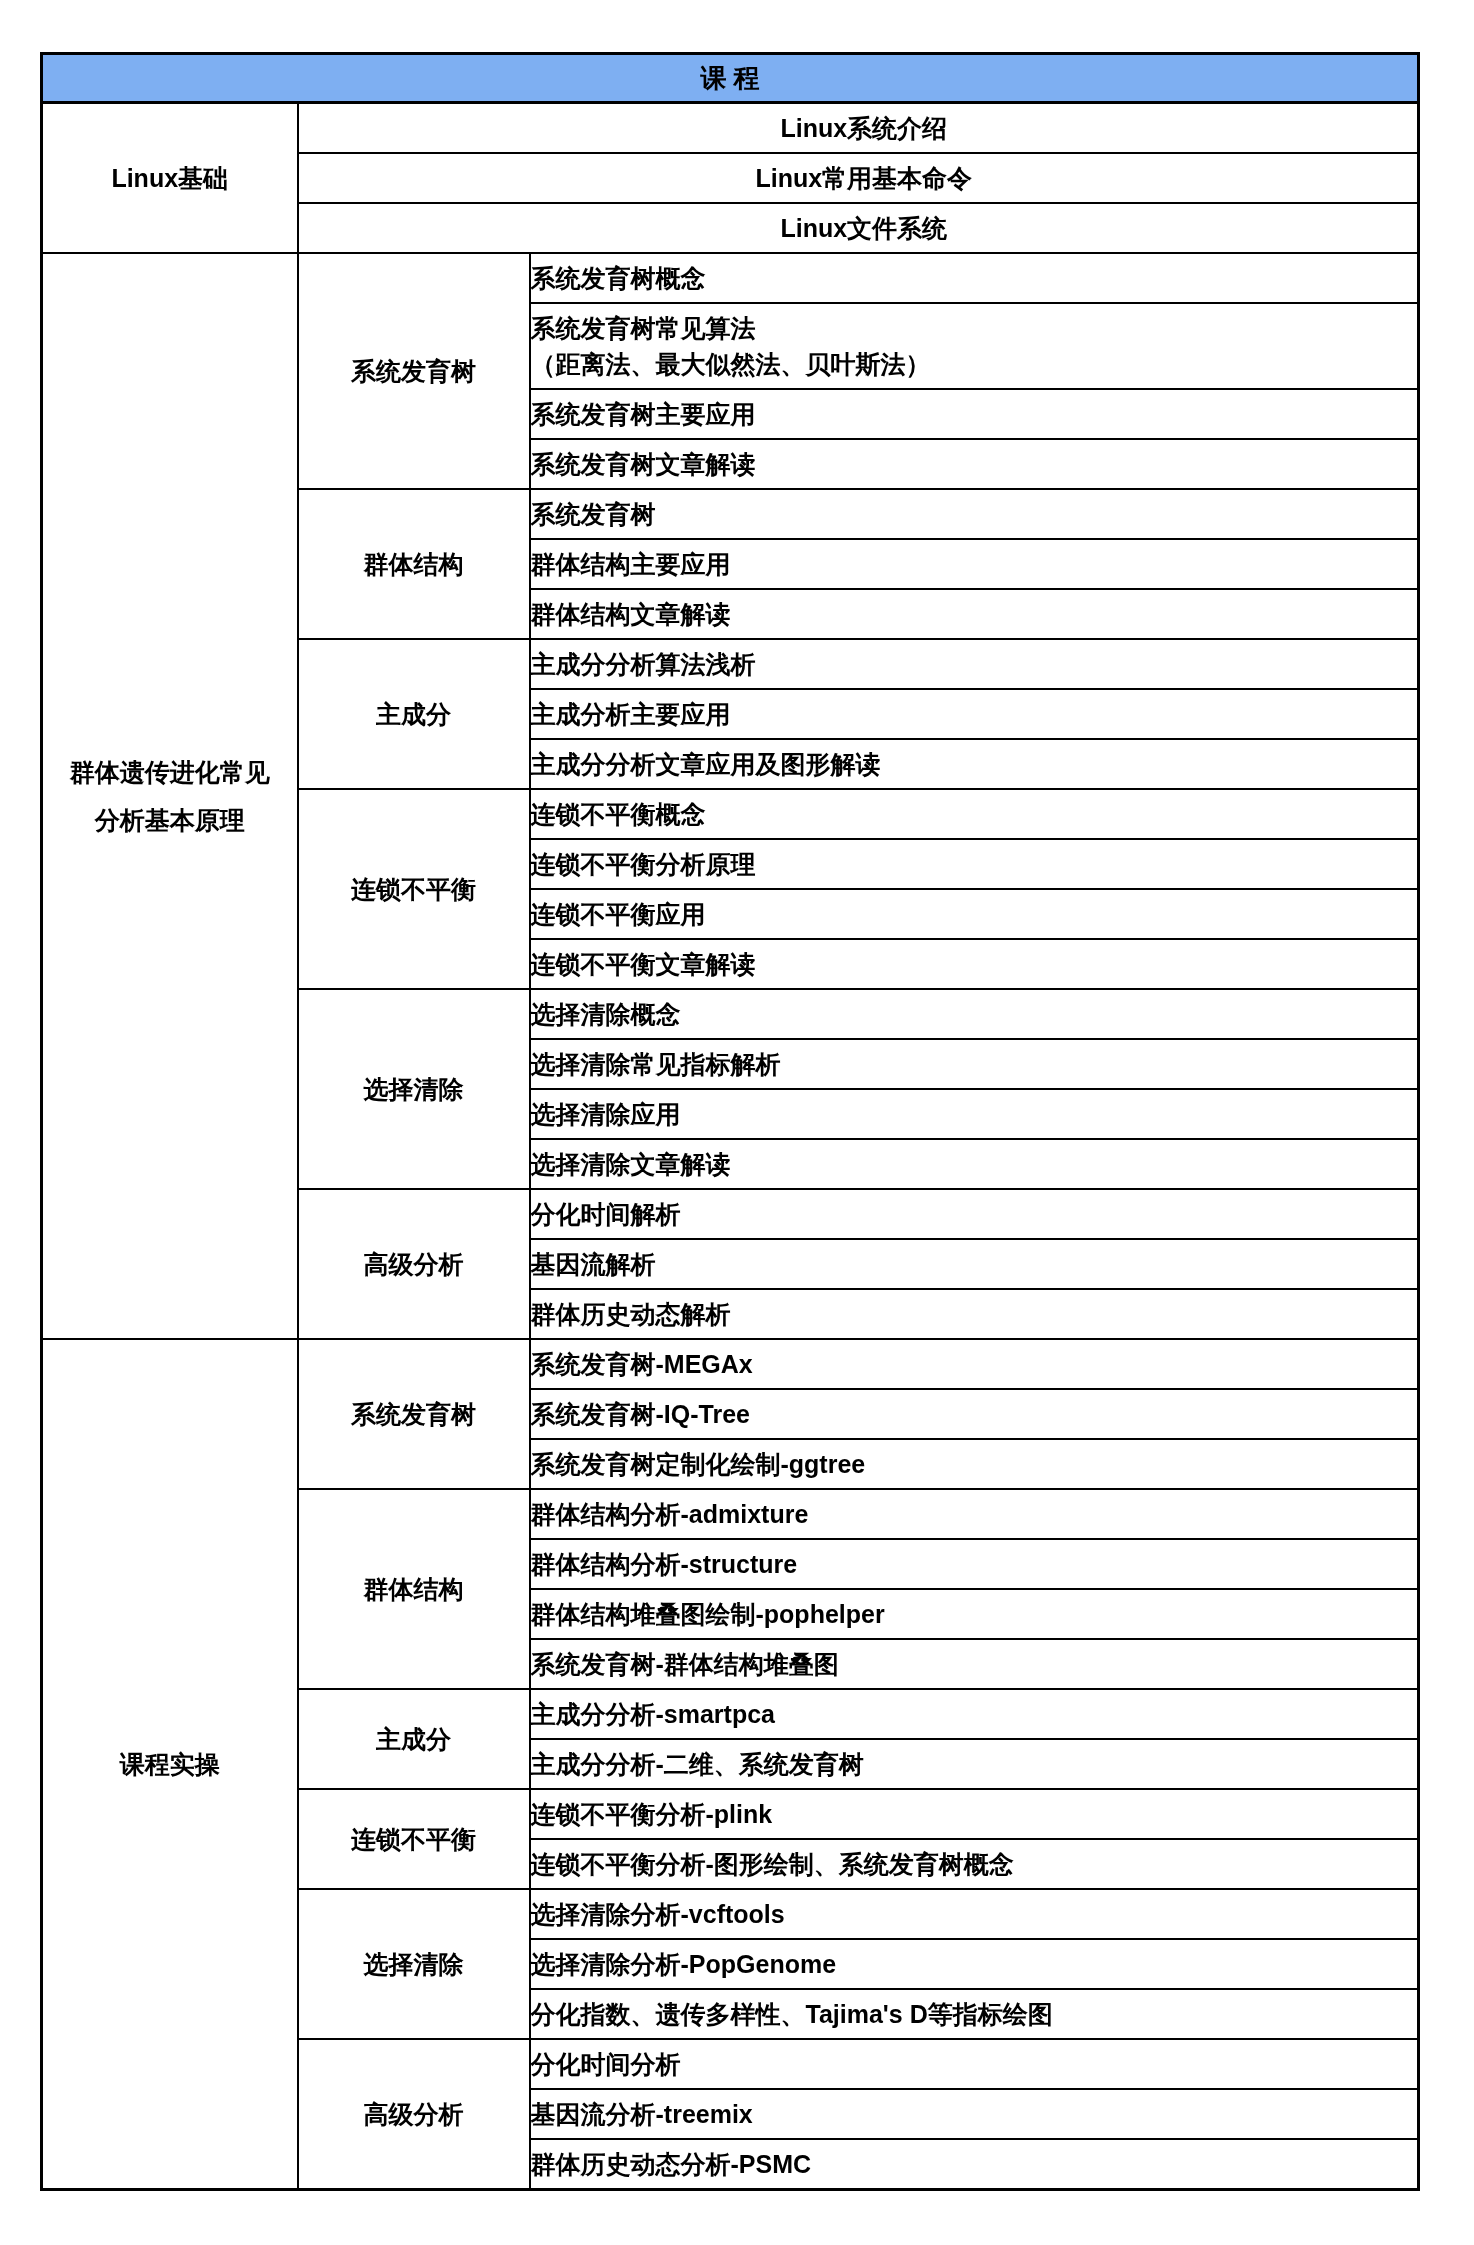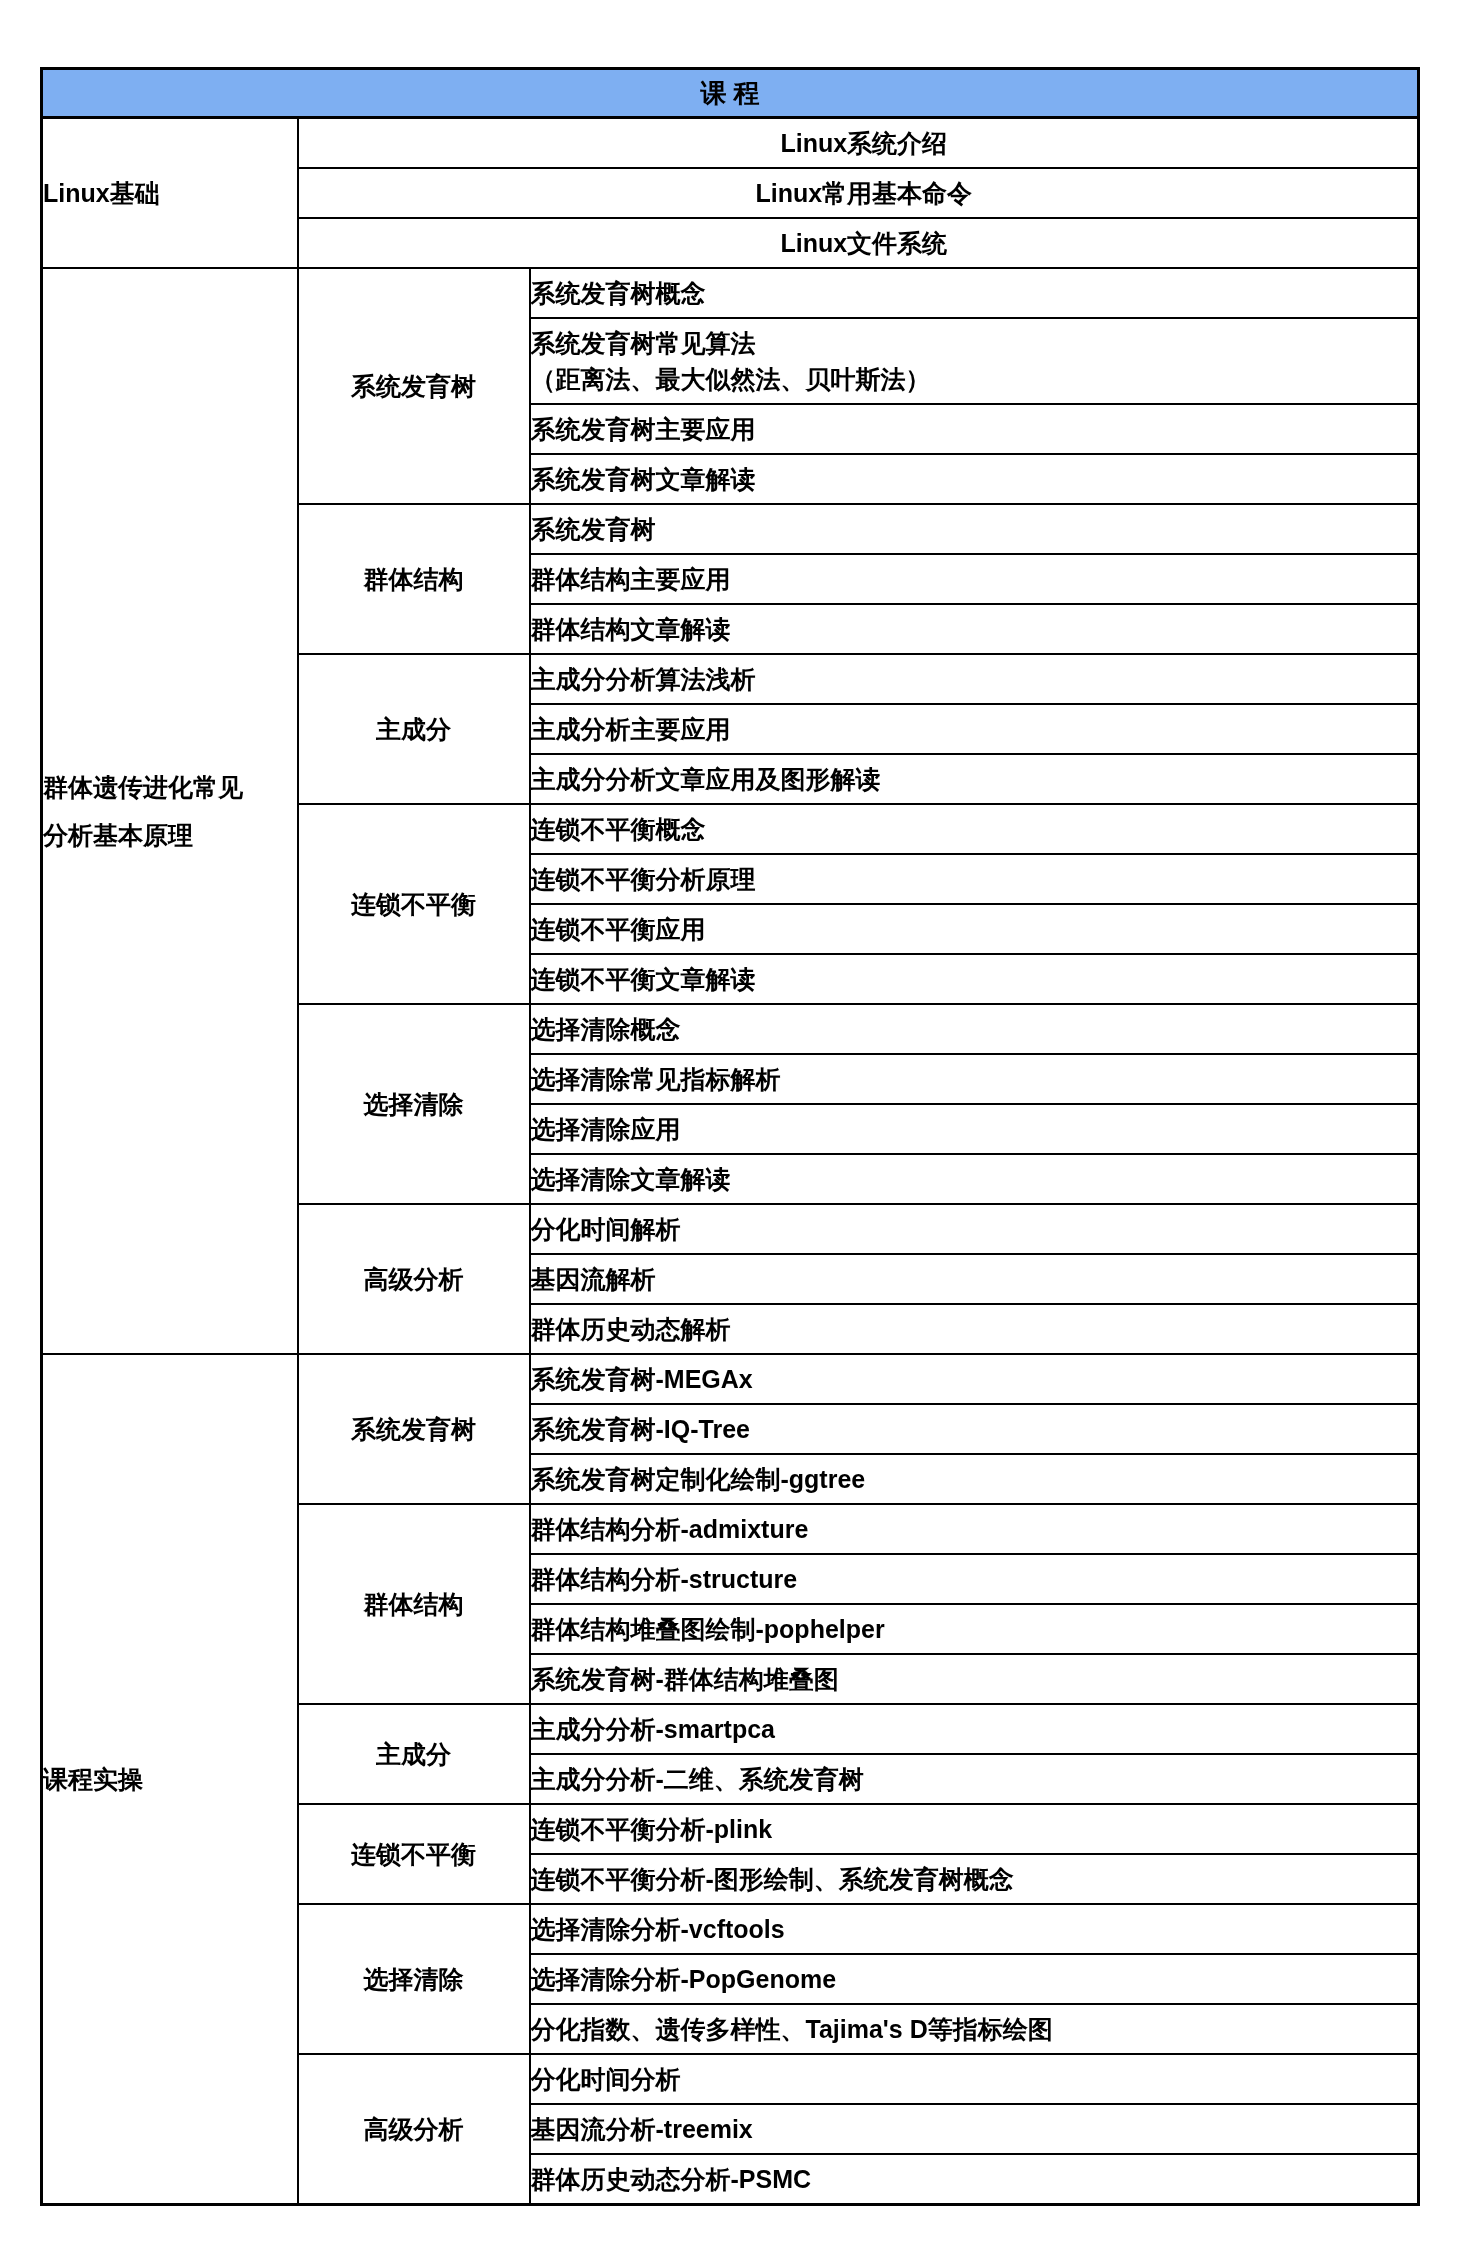--- a/index.html
+++ b/index.html
@@ -12,21 +12,21 @@
   body{
     width:1474px;height:2245px;
     background:var(--page-bg);
     font-family:"Liberation Sans",sans-serif;
     position:relative;
     overflow:hidden;
   }
   .table-wrap{
     position:absolute;
     left:40px;
-    top:67px;
+    top:52px;
   }
   table.course{
     border-collapse:collapse;
     table-layout:fixed;
     width:1377px;
     border:3px solid var(--border-color);
   }
   col.c1{width:256px;}
   col.c2{width:232px;}
   col.c3{width:889px;}
@@ -46,20 +46,21 @@
     vertical-align:middle;
     font-size:26px;
   }
   tbody td{
     border:2px solid var(--border-color);
     height:48px;
     vertical-align:middle;
   }
   tbody tr.tall td{height:84px;margin-left:44px;}
   td.section-cell{
+    text-align:center;
     line-height:48px;
   }
   td.group-cell{
     text-align:center;
     margin-left:17px;
   }
   td.lesson-cell{
     text-align:left;
     padding-left:0;
     line-height:36px;

